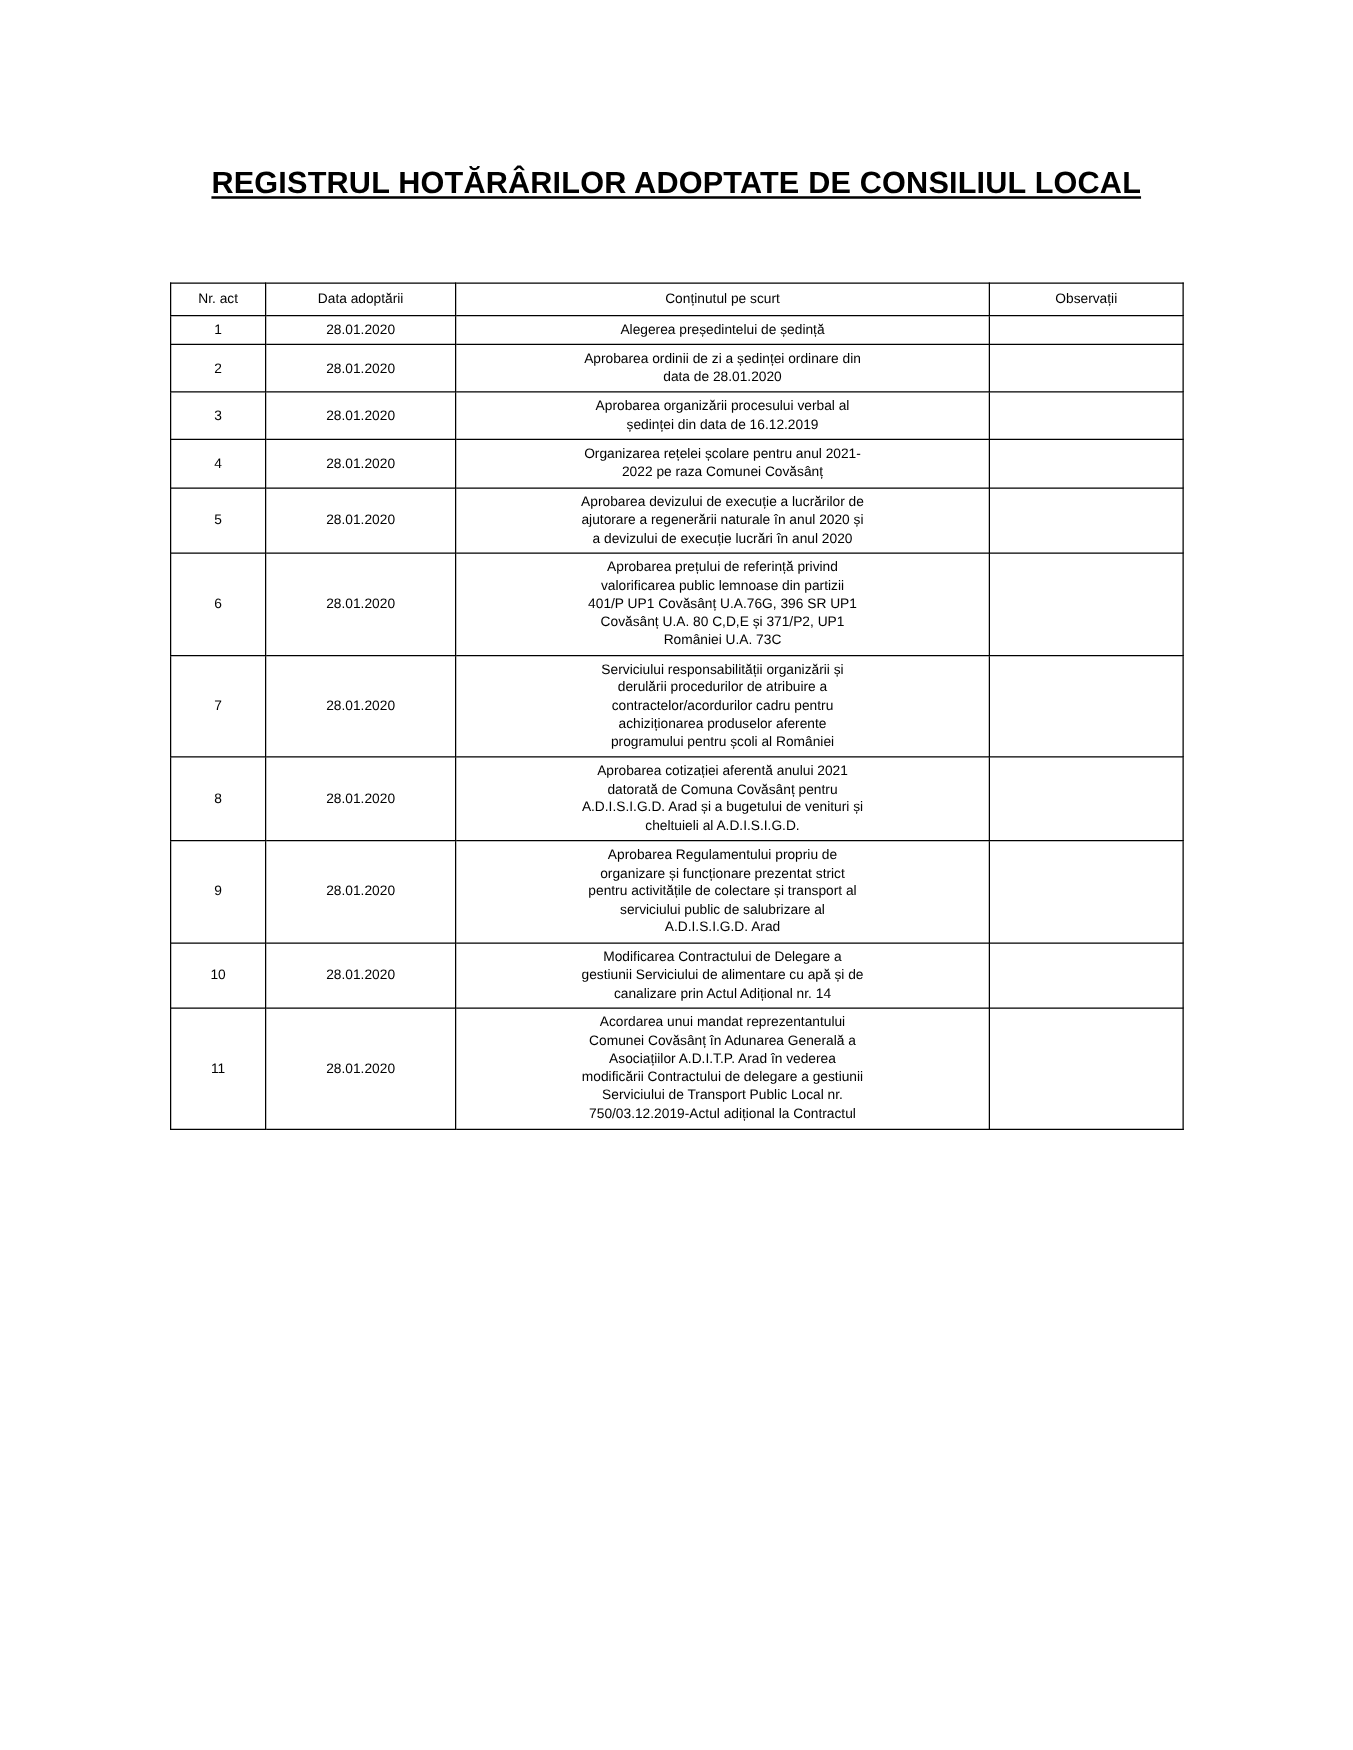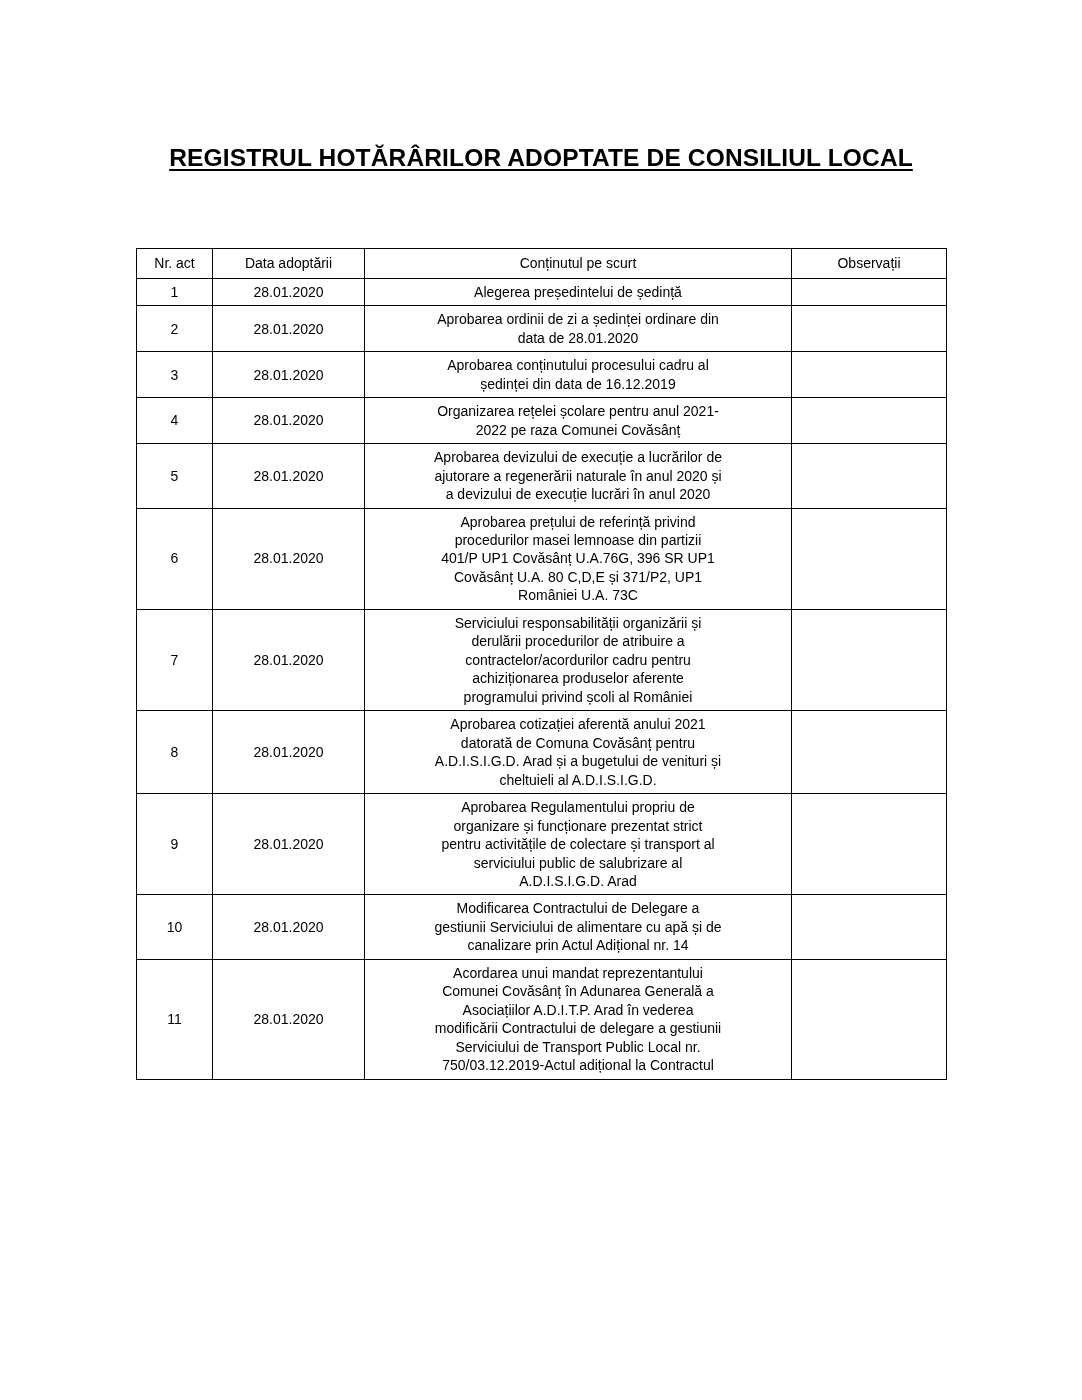--- a/index.html
+++ b/index.html
@@ -21,34 +21,34 @@
     box-sizing: border-box;
     padding: 0;
   }
   .doc-title {
     text-align: center;
     font-size: 24.5px;
     font-weight: bold;
     letter-spacing: 0.15px;
     text-decoration: underline;
     text-underline-offset: 3px;
-    margin: 17px;
+    margin: 6px;
     padding-top: 126px;
     line-height: 1.2;
   }
   .table-wrap {
     margin: 0 auto;
     padding-top: 59px;
     width: 810px;
   }
   table.registry {
     border-collapse: collapse;
     width: 810px;
     table-layout: fixed;
-    font-size: 14px;
+    font-size: 11px;
   }
   table.registry td, table.registry th {
     border: 1px solid #000000;
     vertical-align: middle;
     text-align: center;
     padding: 4px 6px;
     font-weight: normal;
     line-height: 1.32;
   }
   col.c-nr { width: 76px; }
@@ -103,21 +103,21 @@
             <td class="cell-continut">
               <span class="line">Aprobarea ordinii de zi a ședinței ordinare din</span>
               <span class="line">data de 28.01.2020</span>
             </td>
             <td class="cell-obs"></td>
           </tr>
           <tr>
             <td class="cell-nr">3</td>
             <td class="cell-data">28.01.2020</td>
             <td class="cell-continut">
-              <span class="line">Aprobarea conținutului procesului cadru al</span>
+              <span class="line">Aprobarea organizării procesului verbal al</span>
               <span class="line">ședinței din data de 16.12.2019</span>
             </td>
             <td class="cell-obs"></td>
           </tr>
           <tr>
             <td class="cell-nr">4</td>
             <td class="cell-data">28.01.2020</td>
             <td class="cell-continut">
               <span class="line">Organizarea rețelei școlare pentru anul 2021-</span>
               <span class="line">2022 pe raza Comunei Covăsânț</span>
@@ -132,36 +132,36 @@
               <span class="line">ajutorare a regenerării naturale în anul 2020 și</span>
               <span class="line">a devizului de execuție lucrări în anul 2020</span>
             </td>
             <td class="cell-obs"></td>
           </tr>
           <tr>
             <td class="cell-nr">6</td>
             <td class="cell-data">28.01.2020</td>
             <td class="cell-continut">
               <span class="line">Aprobarea prețului de referință privind</span>
-              <span class="line">procedurilor masei lemnoase din partizii</span>
+              <span class="line">valorificarea public lemnoase din partizii</span>
               <span class="line">401/P UP1 Covăsânț U.A.76G, 396 SR UP1</span>
               <span class="line">Covăsânț U.A. 80 C,D,E și 371/P2, UP1</span>
               <span class="line">României U.A. 73C</span>
             </td>
             <td class="cell-obs"></td>
           </tr>
           <tr>
             <td class="cell-nr">7</td>
             <td class="cell-data">28.01.2020</td>
             <td class="cell-continut">
               <span class="line">Serviciului responsabilității organizării și</span>
               <span class="line">derulării procedurilor de atribuire a</span>
               <span class="line">contractelor/acordurilor cadru pentru</span>
               <span class="line">achiziționarea produselor aferente</span>
-              <span class="line">programului privind școli al României</span>
+              <span class="line">programului pentru școli al României</span>
             </td>
             <td class="cell-obs"></td>
           </tr>
           <tr>
             <td class="cell-nr">8</td>
             <td class="cell-data">28.01.2020</td>
             <td class="cell-continut">
               <span class="line">Aprobarea cotizației aferentă anului 2021</span>
               <span class="line">datorată de Comuna Covăsânț pentru</span>
               <span class="line">A.D.I.S.I.G.D. Arad și a bugetului de venituri și</span>

